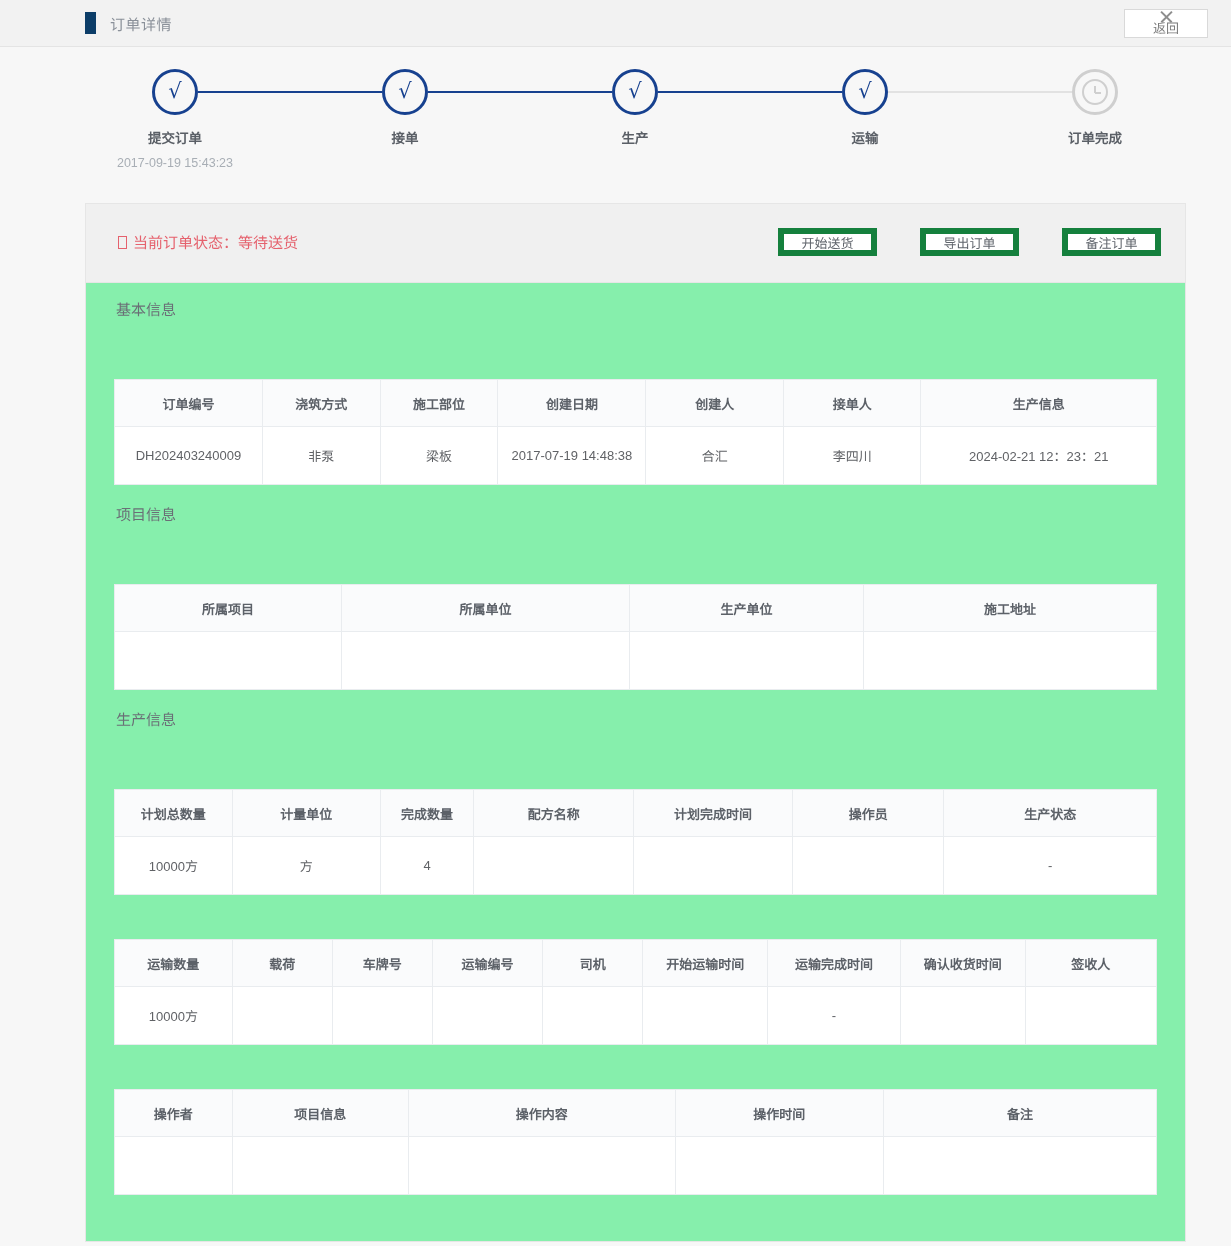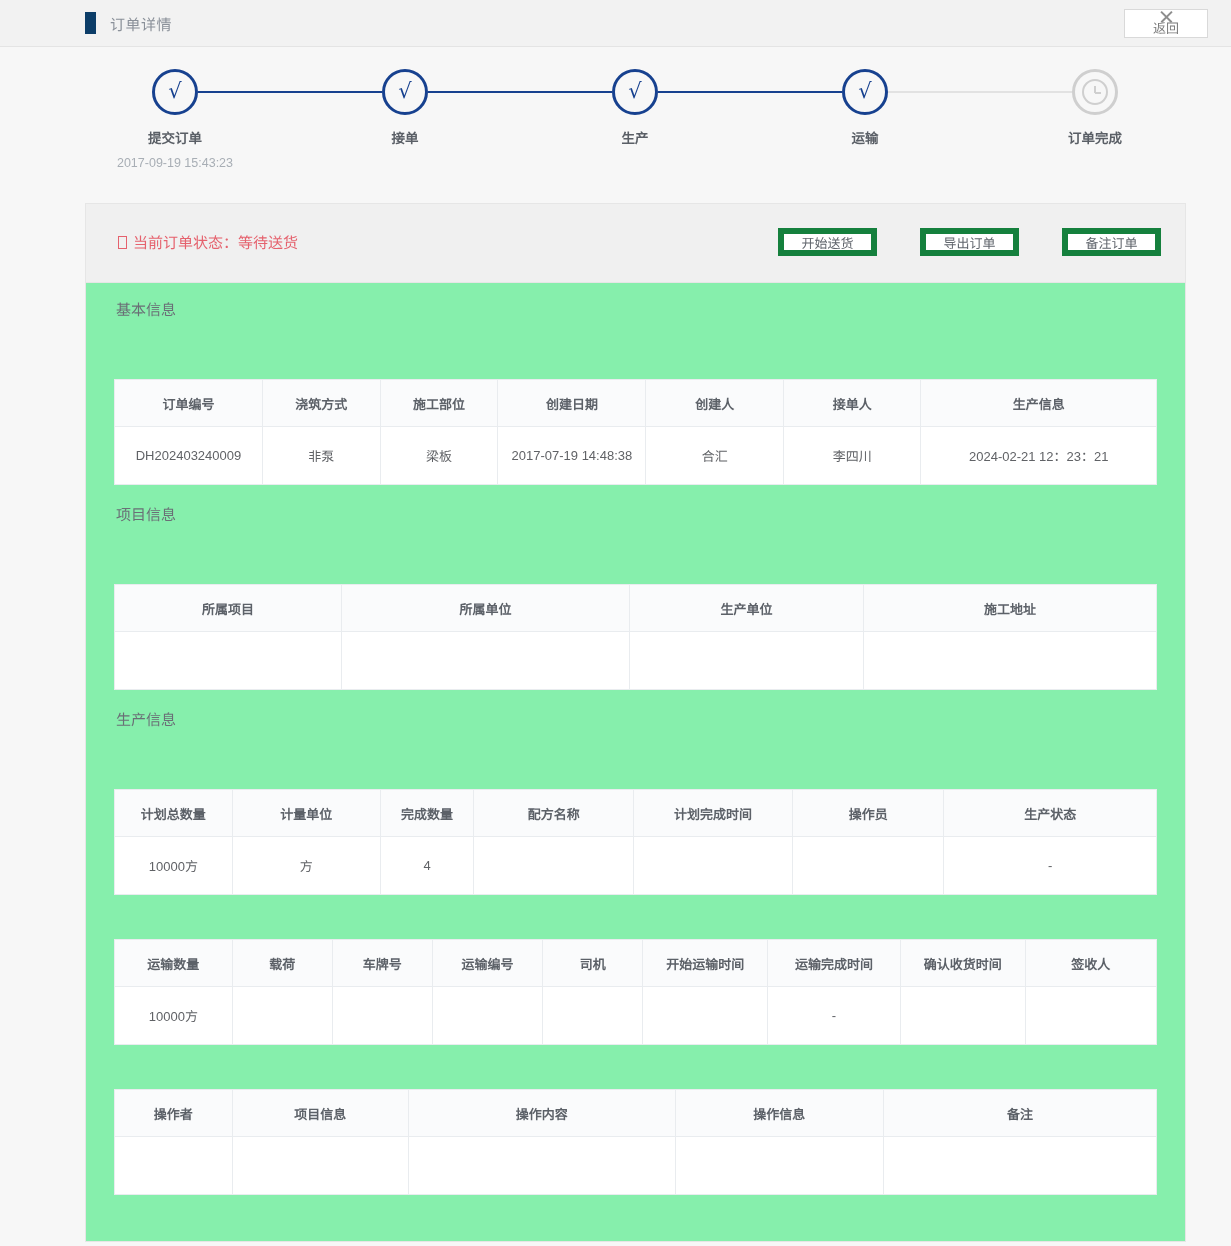--- a/index.html
+++ b/index.html
@@ -496,21 +496,21 @@
             <col style="width: 16.9%;">
             <col style="width: 25.6%;">
             <col style="width: 20%;">
             <col style="width: 26.2%;">
           </colgroup>
           <thead>
             <tr>
               <th>操作者</th>
               <th>项目信息</th>
               <th>操作内容</th>
-              <th>操作信息</th>
+              <th>操作时间</th>
               <th>备注</th>
             </tr>
           </thead>
           <tbody>
             <tr>
               <td></td>
               <td></td>
               <td></td>
               <td></td>
               <td></td>

